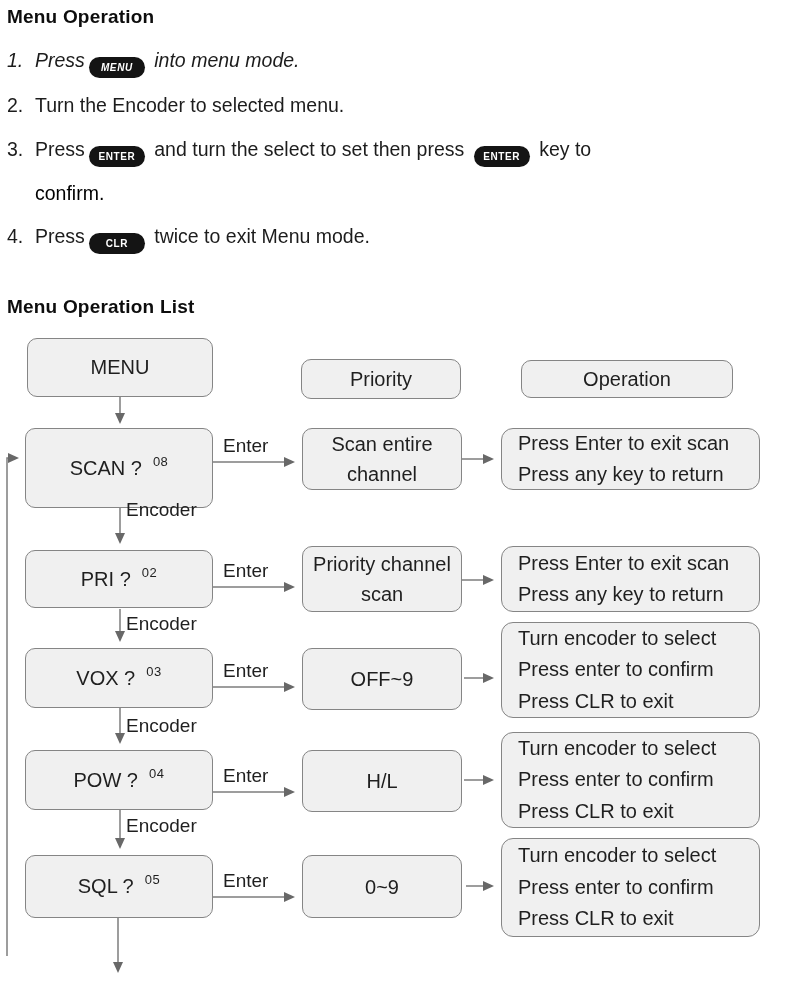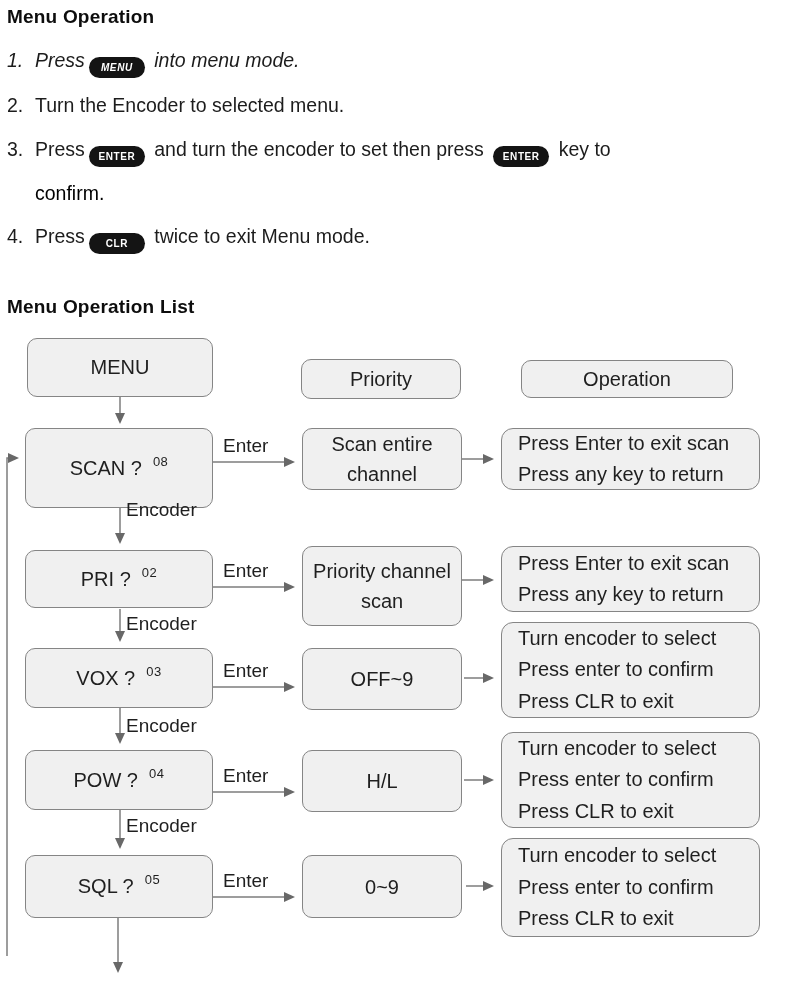--- a/index.html
+++ b/index.html
@@ -29,21 +29,21 @@
   .col2{left:302px;width:160px;}
   .col3{left:501px;width:259px;border-radius:12px;justify-content:flex-start;
         text-align:left;padding-left:16px;line-height:31.5px;}
   .sup{font-size:13px;position:relative;top:-7px;margin-left:11px;letter-spacing:.5px;}
 
   .startbox{left:27px;top:338px;width:186px;height:59px;}
   .hdr-sel{left:301px;top:359px;width:160px;height:40px;}
   .hdr-op{left:521px;top:360px;width:212px;height:38px;}
 
   .r0c1{top:428px;height:80px;} .r0c2{top:428px;height:62px;} .r0c3{top:428px;height:62px;}
-  .r1c1{top:550px;height:58px;} .r1c2{top:546px;height:80px;} .r1c3{top:546px;height:66px;}
+  .r1c1{top:550px;height:58px;} .r1c2{top:546px;height:66px;} .r1c3{top:546px;height:66px;}
   .r2c1{top:648px;height:60px;} .r2c2{top:648px;height:62px;} .r2c3{top:622px;height:96px;}
   .r3c1{top:750px;height:60px;} .r3c2{top:750px;height:62px;} .r3c3{top:732px;height:96px;}
   .r4c1{top:855px;height:63px;} .r4c2{top:855px;height:63px;} .r4c3{top:838px;height:99px;}
 
   .edge-label{position:absolute;font-size:19px;color:#1f1f1f;white-space:nowrap;}
   .enter0{left:223px;top:435px;} .enter1{left:223px;top:560px;} .enter2{left:223px;top:660px;}
   .enter3{left:223px;top:765px;} .enter4{left:223px;top:870px;}
   .enc0{left:126px;top:499px;} .enc1{left:126px;top:613px;}
   .enc2{left:126px;top:715px;} .enc3{left:126px;top:815px;}
 
@@ -56,21 +56,21 @@
 
 <div class="step" style="top:49px;font-style:italic;">
   <span class="step-num">1.</span><span>Press</span><span class="keycap">MENU</span><span> into menu mode.</span>
 </div>
 
 <div class="step" style="top:94px;">
   <span class="step-num">2.</span><span>Turn the Encoder to selected menu.</span>
 </div>
 
 <div class="step" style="top:138px;">
-  <span class="step-num">3.</span><span>Press</span><span class="keycap">ENTER</span><span> and turn the encoder to set then press </span><span class="keycap">ENTER</span><span> key to</span>
+  <span class="step-num">3.</span><span>Press</span><span class="keycap">ENTER</span><span> and turn the select to set then press </span><span class="keycap">ENTER</span><span> key to</span>
 </div>
 
 <div class="cont" style="top:182px;">confirm.</div>
 
 <div class="step" style="top:225px;">
   <span class="step-num">4.</span><span>Press</span><span class="keycap">CLR</span><span> twice to exit Menu mode.</span>
 </div>
 
 <div class="abs h1" style="left:7px;top:296px;">Menu Operation List</div>
 

